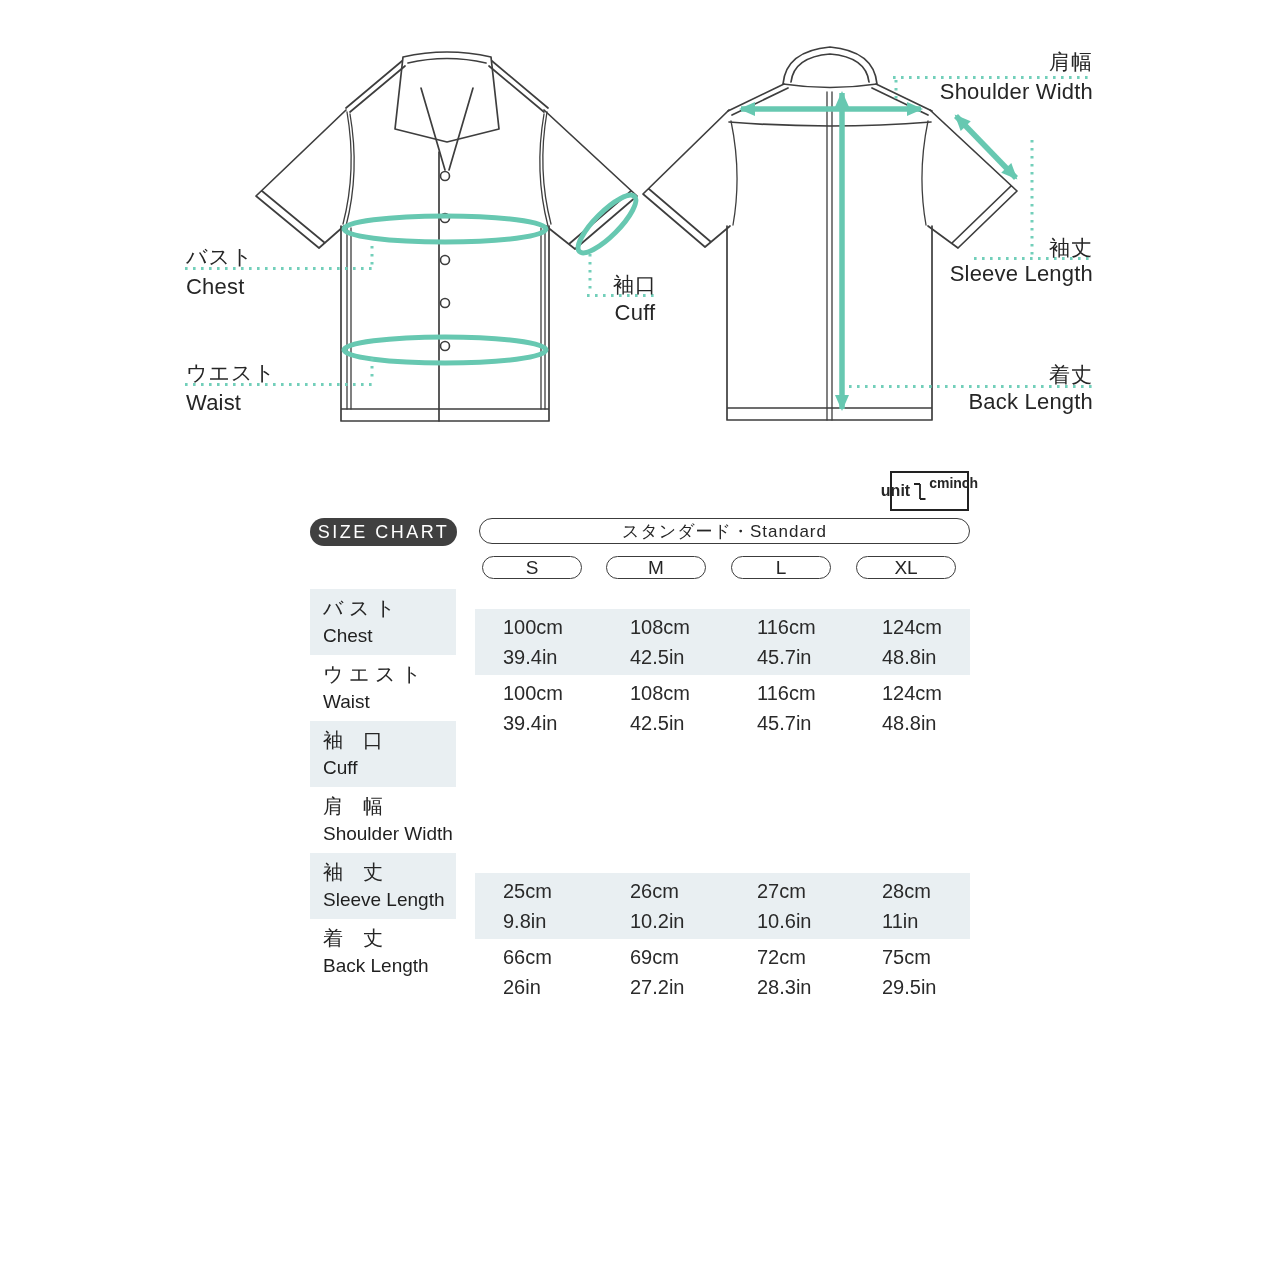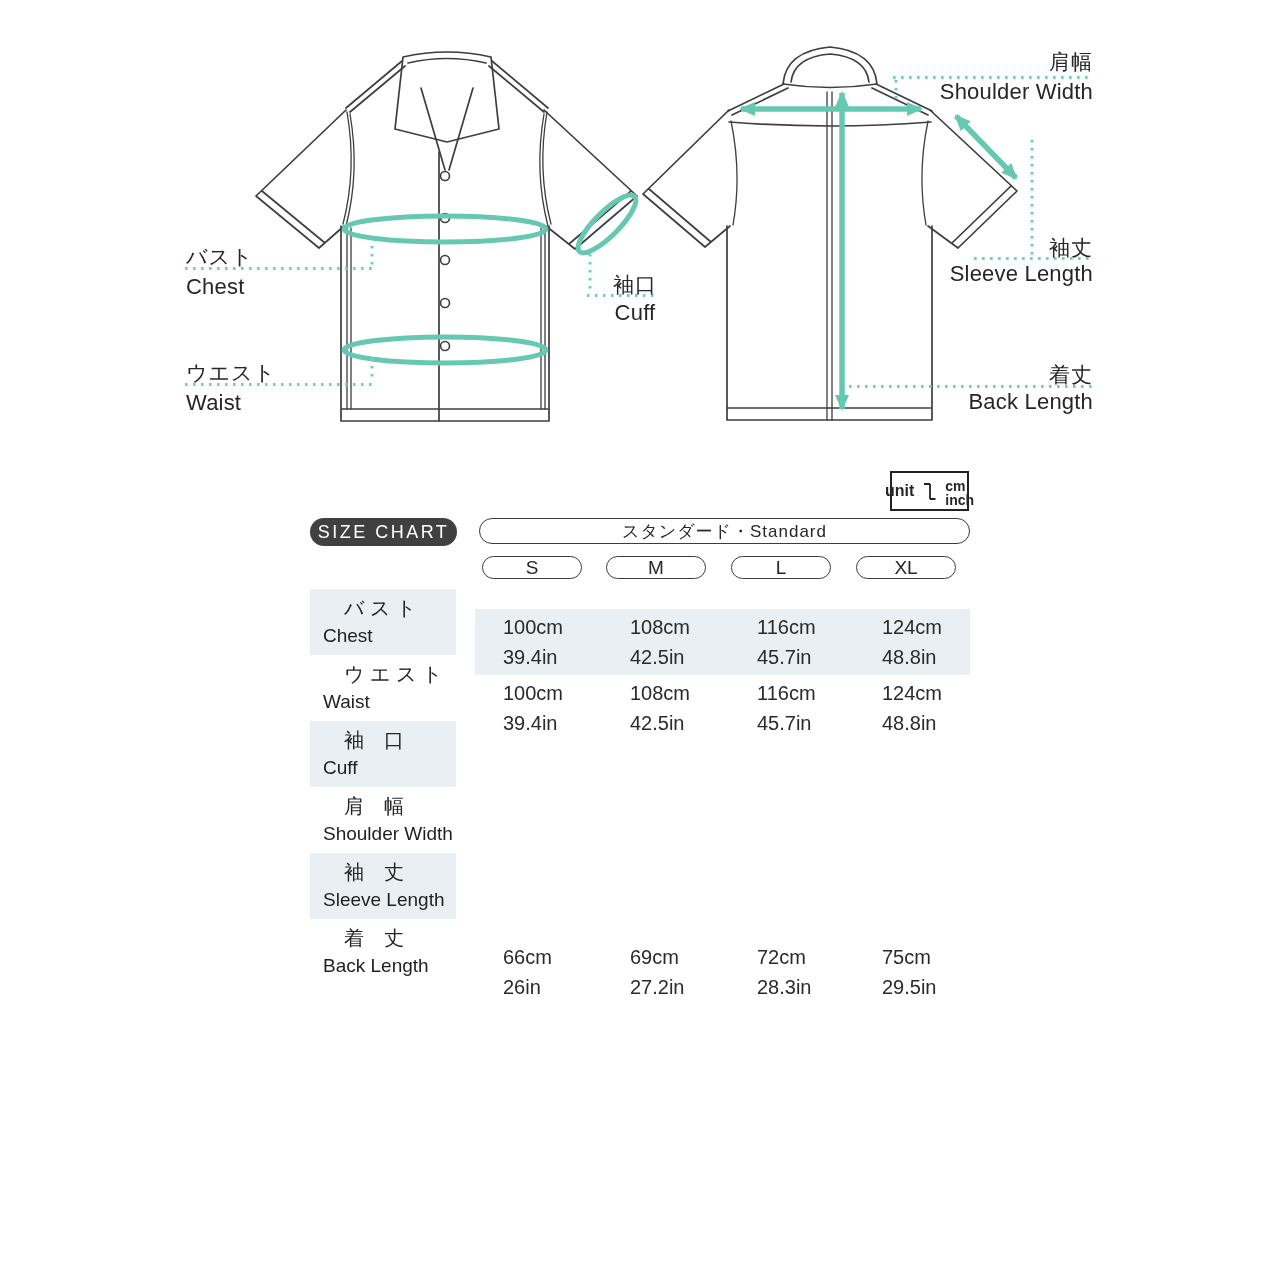--- a/index.html
+++ b/index.html
@@ -6,36 +6,36 @@
   .canvas{position:relative;width:1280px;height:1280px;background:#ffffff;overflow:hidden;
           font-family:"Liberation Sans","DejaVu Sans",sans-serif;color:#262626;}
   svg.diagram{position:absolute;left:0;top:0;}
   .lbl{position:absolute;white-space:nowrap;}
   .jp-d{font-size:21px;letter-spacing:1px;}
   .en-d{font-size:22px;letter-spacing:.2px;}
   .rgt{right:187px;text-align:right;}
   .ctr{text-align:center;}
   
   .unit-box{position:absolute;left:890px;top:471px;width:79px;height:40px;border:2px solid #222;
-            box-sizing:border-box;display:flex;align-items:center;justify-content:center;gap:9px;font-weight:bold;}
+            box-sizing:border-box;display:flex;align-items:center;justify-content:center;gap:3px;font-weight:bold;}
   .unit-word{font-size:16px;line-height:1;}
-  .unit-col{display:flex;flex-direction:column;justify-content:flex-end;height:31px;font-size:14px;line-height:1;}
+  .unit-col{display:flex;flex-direction:row;justify-content:space-between;height:31px;font-size:14px;line-height:1;}
   
   .sc-pill{position:absolute;left:310px;top:518px;width:147px;height:28px;background:#404040;color:#fff;
            border-radius:14px;font-size:18px;letter-spacing:2.5px;display:flex;align-items:center;justify-content:center;}
   .std-pill{position:absolute;left:479px;top:518px;width:491px;height:26px;border:1.5px solid #3c3c3c;
             border-radius:14px;font-size:17px;letter-spacing:1px;display:flex;align-items:center;justify-content:center;box-sizing:border-box;}
   .size-pill{position:absolute;top:556px;height:23px;width:100px;border:1.5px solid #3c3c3c;border-radius:12px;
              font-size:19px;display:flex;align-items:center;justify-content:center;box-sizing:border-box;}
   
   .trow{position:absolute;left:0;width:1280px;height:66px;}
   .trow .lab{position:absolute;left:310px;width:146px;height:66px;box-sizing:border-box;padding:4px 0 0 13px;}
   .trow .dat{position:absolute;left:475px;width:495px;height:66px;margin-top:20px;}
   .trow.alt .lab,.trow.alt .dat{background:#e9eff2;}
-  .lab .jp{font-size:20px;line-height:30px;margin-left:21px;}
+  .lab .jp{font-size:20px;line-height:30px;}
   .lab .en{font-size:19px;line-height:26px;color:#1f1f1f;}
   .val{position:absolute;top:3px;font-size:20px;line-height:30px;color:#2a2a2a;white-space:nowrap;}
   .c0{left:28px}.c1{left:155px}.c2{left:282px}.c3{left:407px}
 </style>
 </head>
 <body>
 
 <div class="canvas">
 
   <svg class="diagram" width="1280" height="470" viewBox="0 0 1280 470">
@@ -195,20 +195,38 @@
       <div class="jp">肩　幅</div>
       <div class="en">Shoulder Width</div>
     </div>
   </div>
 
   <div class="trow alt" style="top:853px">
     <div class="lab">
       <div class="jp">袖　丈</div>
       <div class="en">Sleeve Length</div>
     </div>
+    <div class="dat">
+      <div class="val c0">
+          <div>25cm</div>
+          <div>9.8in</div>
+        </div>
+      <div class="val c1">
+          <div>26cm</div>
+          <div>10.2in</div>
+        </div>
+      <div class="val c2">
+          <div>27cm</div>
+          <div>10.6in</div>
+        </div>
+      <div class="val c3">
+          <div>28cm</div>
+          <div>11in</div>
+        </div>
+    </div>
   </div>
 
   <div class="trow" style="top:919px">
     <div class="lab">
       <div class="jp">着　丈</div>
       <div class="en">Back Length</div>
     </div>
     <div class="dat">
       <div class="val c0">
           <div>66cm</div>

